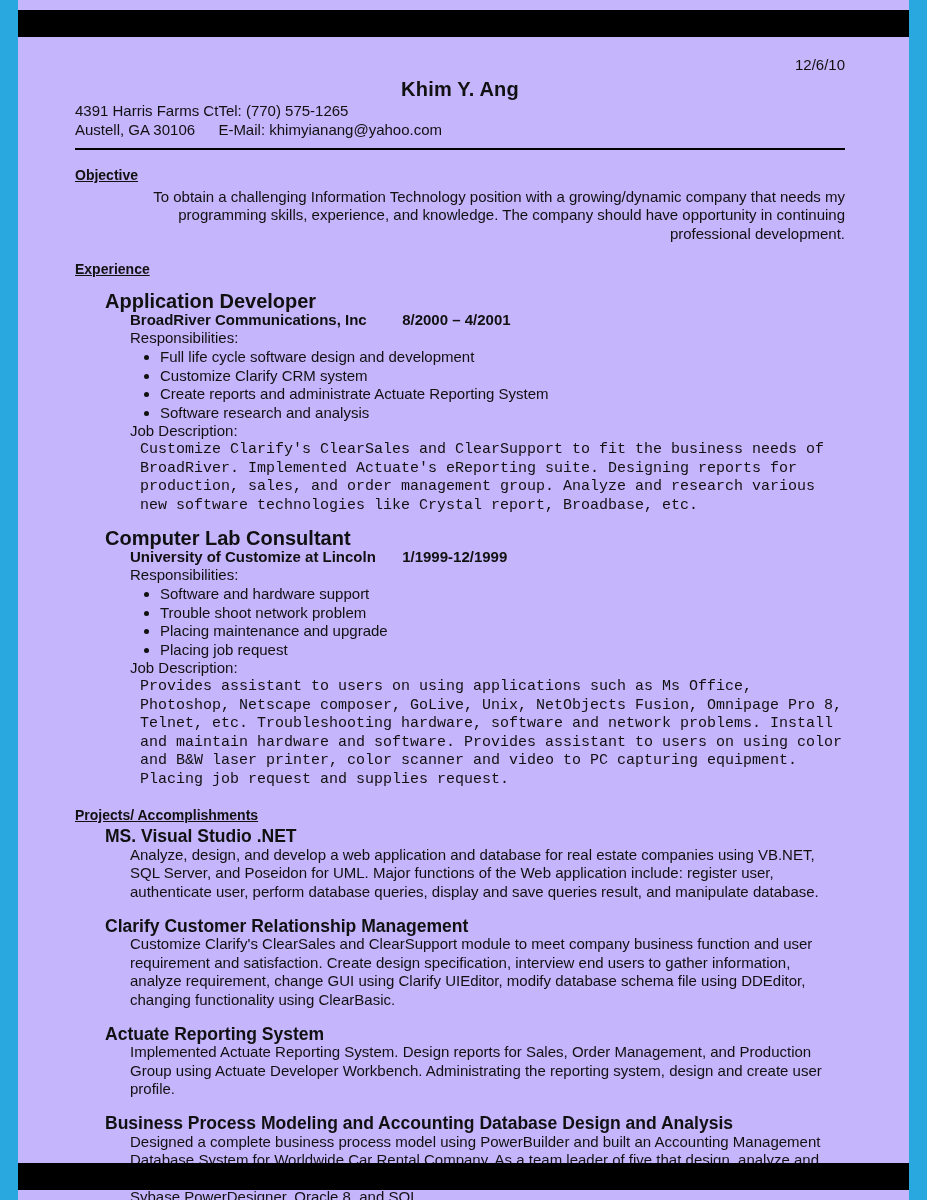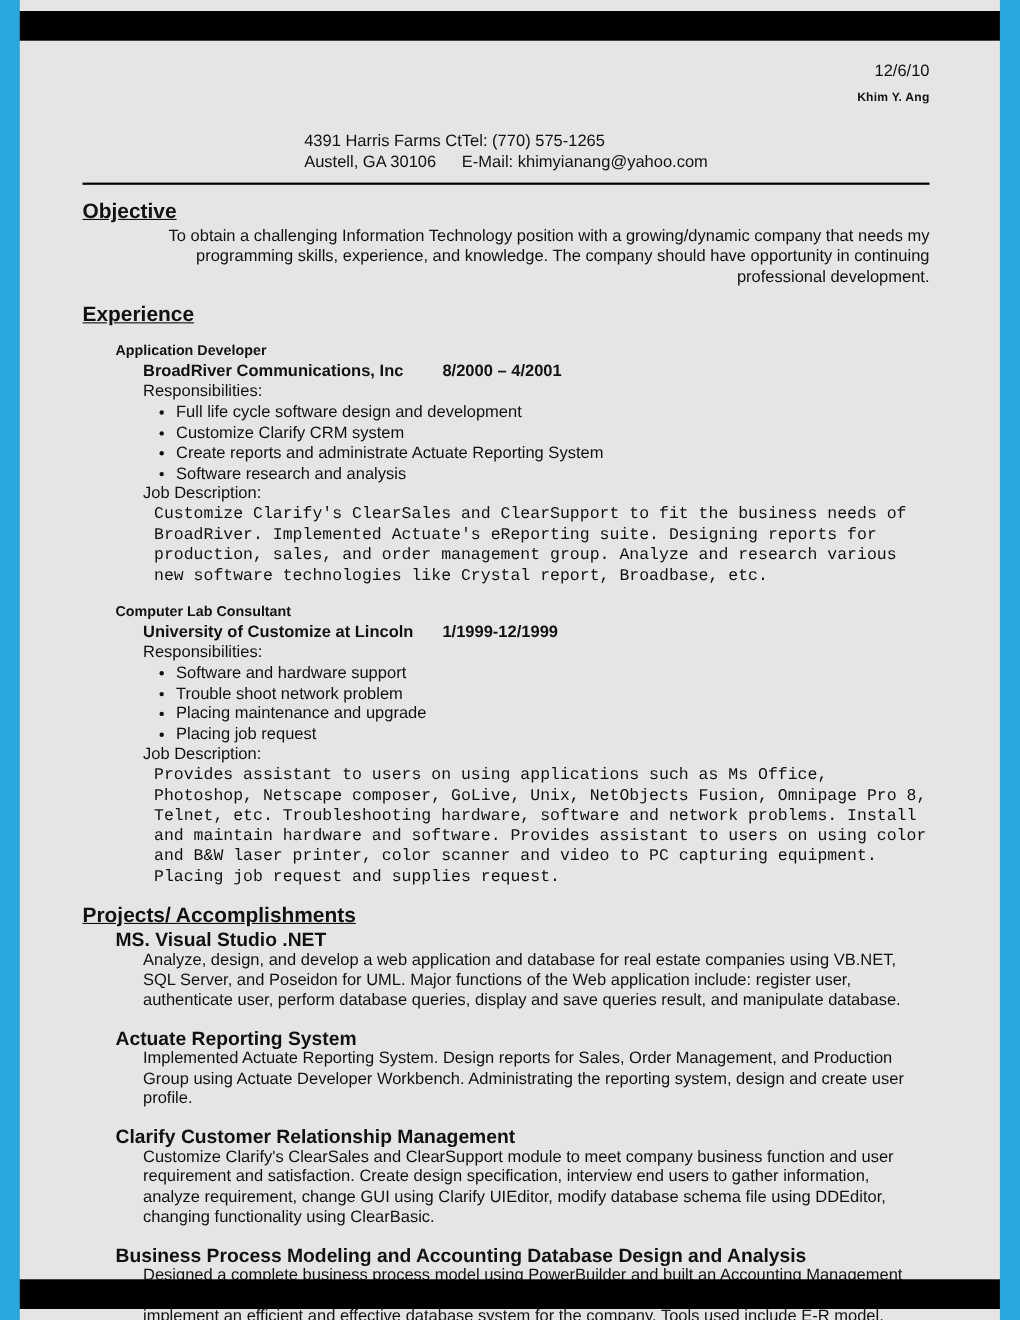--- a/index.html
+++ b/index.html
@@ -1,46 +1,46 @@
 <!DOCTYPE html>
 <html style="--accent-blue: #29a8e0; --bar-black: #000000;"><head>
 <meta charset="utf-8">
 <style>
   * { margin:0; padding:0; box-sizing:border-box; }
   html,body { background:#ffffff; }
   body { font-family:"Liberation Sans", sans-serif; color:#111; }
   .page {
     position:relative; width:927px; height:1200px;
-    background:#e5e5e5; overflow:hidden; margin:0 auto;
+    background:#c4b5fd; overflow:hidden; margin:0 auto;
   }
   .bar-left, .bar-right {
     position:absolute; top:0; width:18px; height:1200px;
     background: var(--accent-blue, #29a8e0); z-index:2;
   }
   .bar-left { left:0; }
   .bar-right { right:0; }
   .bar-top, .bar-bottom {
     position:absolute; left:17px; right:17px; height:27px;
     background: var(--bar-black, #000); z-index:1;
   }
   .bar-top { top:10px; }
   .bar-bottom { bottom:10px; }
   .content {
     position:absolute; left:75px; right:82px; top:37px;
     font-size:15px; line-height:18.6px;
   }
   .date { text-align:right; margin-top:19px; }
-  .name { text-align:right; font-size:11px; font-weight:bold; margin-top:5px; letter-spacing:0.2px; }
-  .contact-row { display:flex; justify-content:center; margin-top:21px; line-height:19px; }
+  .name { text-align:center; font-size:20px; font-weight:bold; margin-top:5px; letter-spacing:0.2px; }
+  .contact-row { display:flex; justify-content:flex-start; margin-top:3px; line-height:19px; }
   .divider { margin-top:9px; border-top:2px solid #000; }
   .section { margin-top:16px; }
-  .section-heading { font-size:19px; font-weight:bold; text-decoration:underline; }
+  .section-heading { font-size:14px; font-weight:bold; text-decoration:underline; }
   .objective-text { margin-left:55px; margin-top:3px;text-align:right; }
   .job { margin-top:14px; }
-  .job-title { font-size:13px; font-weight:bold; margin-left:30px; }
+  .job-title { font-size:20px; font-weight:bold; margin-left:30px; }
   .job-line { margin-left:55px; font-weight:bold; }
   .job-company { display:inline-block; min-width:268px; }
   .sub-label { margin-left:55px; }
   .bullets { margin-left:55px; padding-left:30px; list-style:disc; }
   .body-text { margin-left:65px;font-family:Liberation Mono, monospace; }
   .project { margin-top:15px; }
   .projects-items .project:first-child { margin-top:3px; }
   .project-title { font-weight:bold; margin-left:30px; }
   .project-text { margin-left:55px; }
 </style>
@@ -117,27 +117,27 @@
     <section class="section">
       <h2 class="section-heading">Projects/ Accomplishments</h2>
       <div class="projects-items">
 
         <div class="project">
           <h3 class="project-title">MS. Visual Studio .NET</h3>
           <p class="project-text">Analyze, design, and develop a web application and database for real estate companies using VB.NET, SQL Server, and Poseidon for UML. Major functions of the Web application include: register user, authenticate user, perform database queries, display and save queries result, and manipulate database.</p>
         </div>
 
         <div class="project">
-          <h3 class="project-title">Actuate Reporting System</h3>
-          <p class="project-text">Implemented Actuate Reporting System. Design reports for Sales, Order Management, and Production Group using Actuate Developer Workbench. Administrating the reporting system, design and create user profile.</p>
+          <h3 class="project-title">Clarify Customer Relationship Management</h3>
+          <p class="project-text">Customize Clarify's ClearSales and ClearSupport module to meet company business function and user requirement and satisfaction. Create design specification, interview end users to gather information, analyze requirement, change GUI using Clarify UIEditor, modify database schema file using DDEditor, changing functionality using ClearBasic.</p>
         </div>
 
         <div class="project">
-          <h3 class="project-title">Clarify Customer Relationship Management</h3>
-          <p class="project-text">Customize Clarify's ClearSales and ClearSupport module to meet company business function and user requirement and satisfaction. Create design specification, interview end users to gather information, analyze requirement, change GUI using Clarify UIEditor, modify database schema file using DDEditor, changing functionality using ClearBasic.</p>
+          <h3 class="project-title">Actuate Reporting System</h3>
+          <p class="project-text">Implemented Actuate Reporting System. Design reports for Sales, Order Management, and Production Group using Actuate Developer Workbench. Administrating the reporting system, design and create user profile.</p>
         </div>
 
         <div class="project">
           <h3 class="project-title">Business Process Modeling and Accounting Database Design and Analysis</h3>
           <p class="project-text">Designed a complete business process model using PowerBuilder and built an Accounting Management Database System for Worldwide Car Rental Company. As a team leader of five that design, analyze and implement an efficient and effective database system for the company. Tools used include E-R model, Sybase PowerDesigner, Oracle 8, and SQL.</p>
         </div>
 
       </div>
     </section>
 

